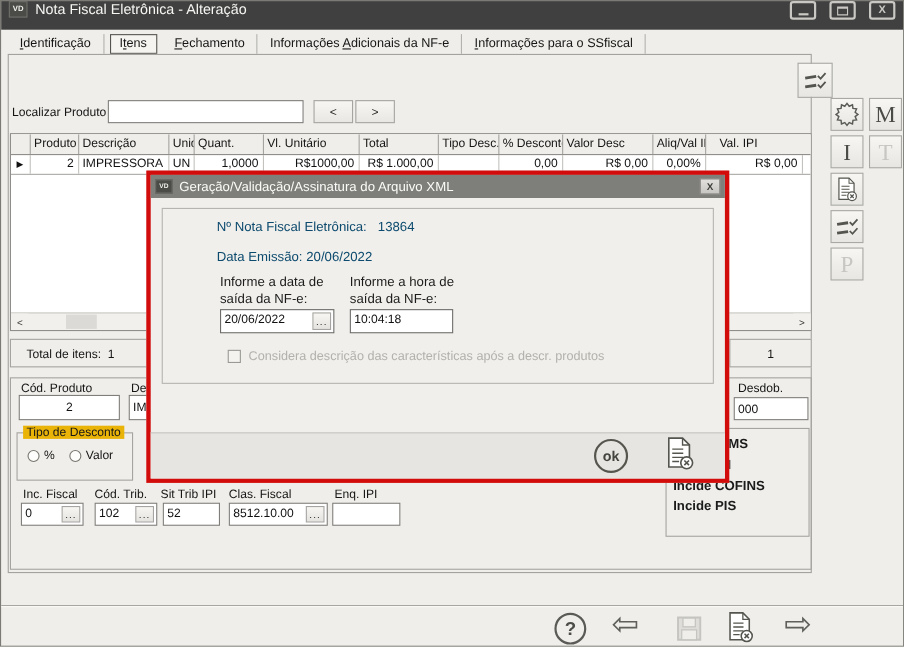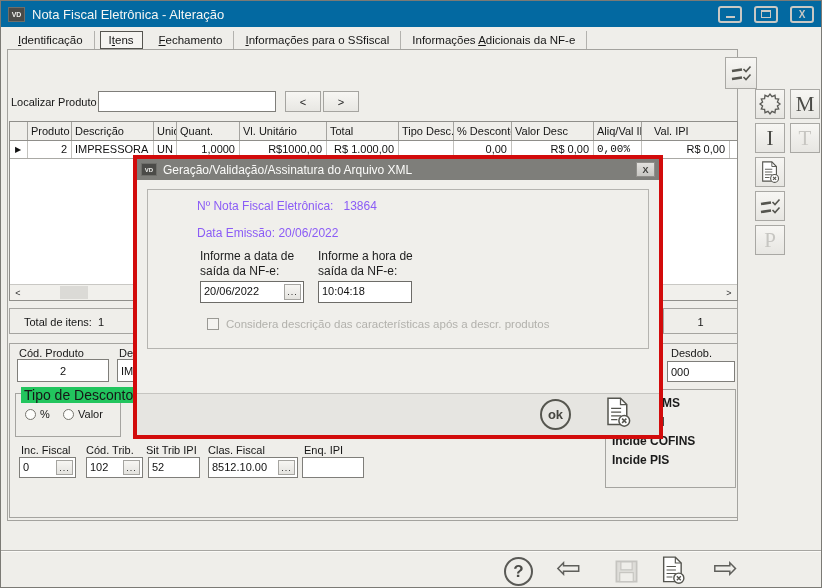--- a/index.html
+++ b/index.html
@@ -1,20 +1,20 @@
 <!DOCTYPE html>
 <html><head>
 <meta charset="utf-8">
 <style>
   *{box-sizing:border-box;margin:0;padding:0}
   body{margin:0;background:#d8d7d3;font-family:"Liberation Sans",sans-serif}
   .win{position:relative;width:822px;height:588px;background:#efeeea;border:1px solid #7b7a75;overflow:hidden}
 
   
-  .titlebar{position:absolute;left:0;top:0;right:0;height:26px;background:#0369a1;display:flex;align-items:center;padding:0 7px;gap:7px}
+  .titlebar{position:absolute;left:0;top:0;right:0;height:26px;background:#404040;display:flex;align-items:flex-start;padding:0 7px;gap:7px}
   .appicon{width:17px;height:15px;background:#4b4b48;color:#efefec;font-size:7px;font-weight:bold;
            display:flex;align-items:center;justify-content:center;border:1px solid #6e6e6a;flex:0 0 auto}
   .title{color:#f6f6f3;font-size:13px;flex:1;white-space:nowrap;overflow:hidden}
   .winbtn{width:24px;height:17px;border:2px solid #c9c8c4;border-radius:3px;color:#c9c8c4;
           display:flex;align-items:center;justify-content:center;font-size:10px;font-weight:bold;margin-left:5px}
   .min-glyph{width:9px;height:0;border-bottom:2px solid #c9c8c4;margin-top:6px}
   .max-glyph{width:10px;height:8px;border:1px solid #c9c8c4;border-top-width:2px}
 
   
   .tabstrip{position:absolute;left:6px;top:28px;height:21px;display:flex;align-items:center;font-size:11.5px;color:#161616}
@@ -44,21 +44,21 @@
   .hscroll{position:absolute;left:0;right:0;bottom:0;height:16px;background:#f1f0ec;border-top:1px solid #c9c8c4}
   .scrbtn{position:absolute;top:0;width:16px;height:15px;display:flex;align-items:center;justify-content:center;
           font-size:9px;color:#333;background:#f1f0ec}
   .thumb{position:absolute;left:50px;top:1px;width:28px;height:13px;background:#dbdad6}
 
   .sunkbox{position:absolute;border:1px solid #a5a4a0;background:#efeeea;font-size:11px;color:#161616}
 
   
   .groupbox{position:absolute;left:8px;top:342px;width:729px;height:175px;border:1px solid #a5a4a0}
   .fieldset{position:absolute;left:14px;top:392px;width:106px;height:44px;border:1px solid #a5a4a0}
-  .legend{position:absolute;left:20px;top:386px;background:#22c55e;padding:0 3px;font-size:14px;color:#161616}
+  .legend{position:absolute;left:20px;top:386px;background:#eab308;padding:0 3px;font-size:11px;color:#161616}
   .radio{position:absolute;display:flex;align-items:center;gap:4px;font-size:11px;color:#161616}
   .rdot{width:11px;height:11px;border-radius:50%;border:1px solid #77766f;background:#fdfdfb}
 
   
   .incpanel{position:absolute;left:604px;top:388px;width:131px;height:99px;border:1px solid #a5a4a0;padding:4px 0 0 6px}
   .incline{font-size:12px;font-weight:bold;color:#1b1b1b;line-height:19px;white-space:nowrap}
   .incline.dis{color:#b4b3ae}
 
   
   .sbtn{position:absolute;width:30px;height:30px;background:linear-gradient(#f7f6f3,#e7e6e2);border:1px solid #a9a8a4;
@@ -66,21 +66,21 @@
   .serif{font-family:"Liberation Serif",serif;font-size:21px;color:#4a4a46;line-height:1}
   .serif.dis{color:#c7c6c2}
 
   
   .modal{position:absolute;left:132px;top:154px;width:530px;height:284px;border:4px solid #d20b0b;background:#f0efeb;z-index:30}
   .mtitle{position:absolute;left:0;top:0;right:0;height:21px;background:#7e7e7a;display:flex;align-items:center;padding:0 4px;gap:6px}
   .mtitle .t{color:#fbfbf9;font-size:12px;flex:1;white-space:nowrap;overflow:hidden}
   .mclose{width:19px;height:15px;background:linear-gradient(#e2e1de,#c7c6c2);border:1px solid #8f8e8a;color:#3e3e3b;
           font-size:9px;font-weight:bold;display:flex;align-items:center;justify-content:center}
   .mbox{position:absolute;left:10px;top:30px;width:502px;height:160px;border:1px solid #b5b4b0}
-  .mtext{position:absolute;font-size:12px;color:#8b5cf6;white-space:nowrap}
+  .mtext{position:absolute;font-size:12px;color:#0c4a6e;white-space:nowrap}
   .mlabel{position:absolute;font-size:12px;color:#1c1c1c;width:115px;line-height:15px;white-space:normal}
   .mbar{position:absolute;left:0;right:0;bottom:0;height:42px;background:#e6e5e1;border-top:1px solid #c6c5c1}
   .chkrow{position:absolute;left:70px;top:159px;display:flex;gap:7px}
   .chk{width:12px;height:12px;border:1px solid #9a9994;background:#f4f3f0}
   .chklbl{font-size:11.5px;color:#b2b1ac;white-space:nowrap}
   .okbtn{position:absolute;right:88px;top:240px;width:31px;height:31px;border:2px solid #56564f;border-radius:50%;
          display:flex;align-items:center;justify-content:center;font-size:13px;font-weight:bold;color:#45453f}
 
   
   .bsep{position:absolute;left:0;right:0;top:549px;height:1px;background:#a7a6a2}
@@ -105,22 +105,22 @@
       </div>
     <div class="winbtn">
         <span>X</span>
       </div>
   </div>
 
   <div class="tabstrip">
       <div class="tab"><u>I</u>dentificação</div>
       <div class="tab active">I<u>t</u>ens</div>
       <div class="tab"><u>F</u>echamento</div>
+      <div class="tab">Informações <u>A</u>dicionais da NF-e</div>
       <div class="tab"><u>I</u>nformações para o SSfiscal</div>
-      <div class="tab">Informações <u>A</u>dicionais da NF-e</div>
     </div>
 
   <div class="page"></div>
 
   <div class="sbtn" style="left:724px;top:56px;width:32px;height:32px">
     <svg width="24" height="20" viewBox="0 0 24 20">
       <path d="M3 8 L13 6.5" stroke="#55554f" stroke-width="2.6" fill="none"></path>
       <path d="M14.5 6 l2.5 2.5 L21.5 3.5" stroke="#55554f" stroke-width="1.6" fill="none"></path>
       <path d="M3 16 L13 14.5" stroke="#55554f" stroke-width="2.6" fill="none"></path>
       <path d="M14.5 14 l2.5 2.5 L21.5 11.5" stroke="#55554f" stroke-width="1.6" fill="none"></path>
@@ -152,21 +152,21 @@
         <div class="cell sel" style="width: 18px; text-align: center;">▶</div>
         <div class="cell" style="width: 44px; text-align: right;">2</div>
         <div class="cell" style="width: 82px; text-align: left;">IMPRESSORA</div>
         <div class="cell" style="width: 23px; text-align: left;">UN</div>
         <div class="cell" style="width: 63px; text-align: right;">1,0000</div>
         <div class="cell" style="width: 87px; text-align: right;">R$1000,00</div>
         <div class="cell" style="width: 72px; text-align: right;">R$ 1.000,00</div>
         <div class="cell" style="width: 55px; text-align: left;"></div>
         <div class="cell" style="width: 58px; text-align: right;">0,00</div>
         <div class="cell" style="width: 82px; text-align: right;">R$ 0,00</div>
-        <div class="cell" style="width: 48px; text-align: left; font-family: Liberation Mono, monospace;">0,00%</div>
+        <div class="cell" style="width: 48px; text-align: right;">0,00%</div>
         <div class="cell" style="width: 88px; text-align: right;">R$ 0,00</div>
         <div class="cell" style="width: 12px; text-align: left;"></div>
       </div>
     <div class="hscroll">
       <div class="scrbtn" style="left:0">&lt;</div>
       <div class="thumb"></div>
       <div class="scrbtn" style="right:0">&gt;</div>
     </div>
   </div>
 

